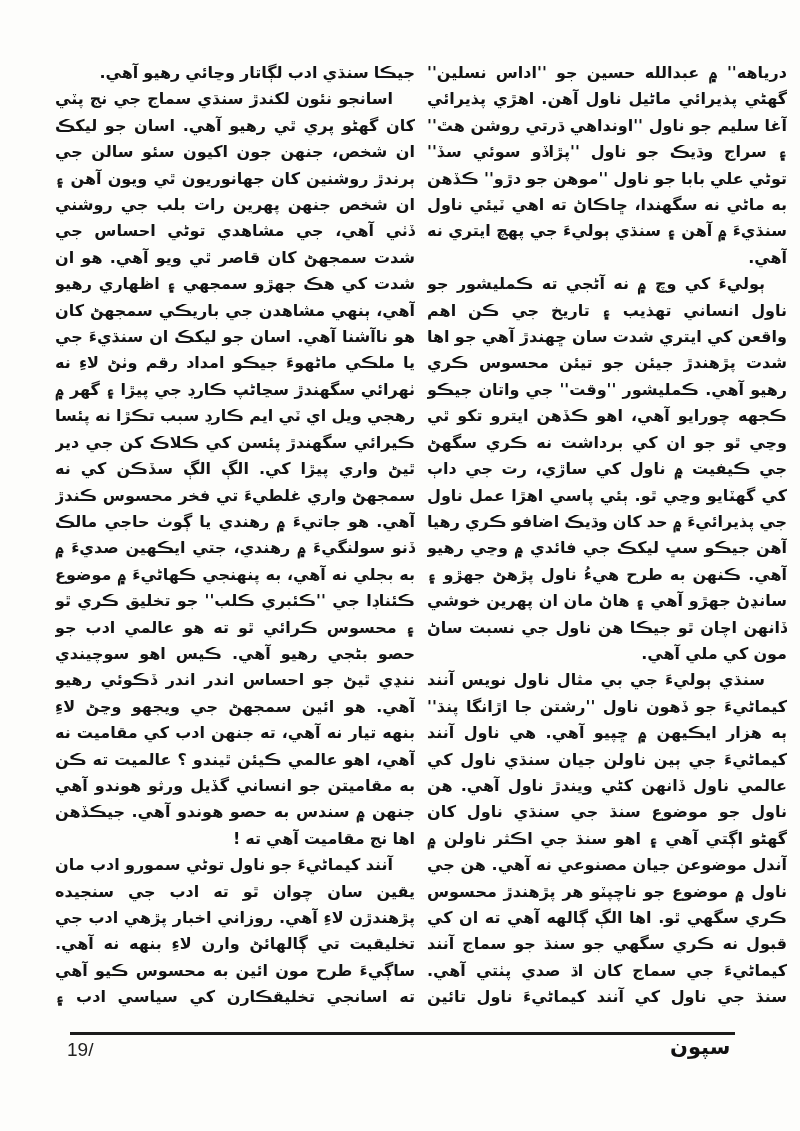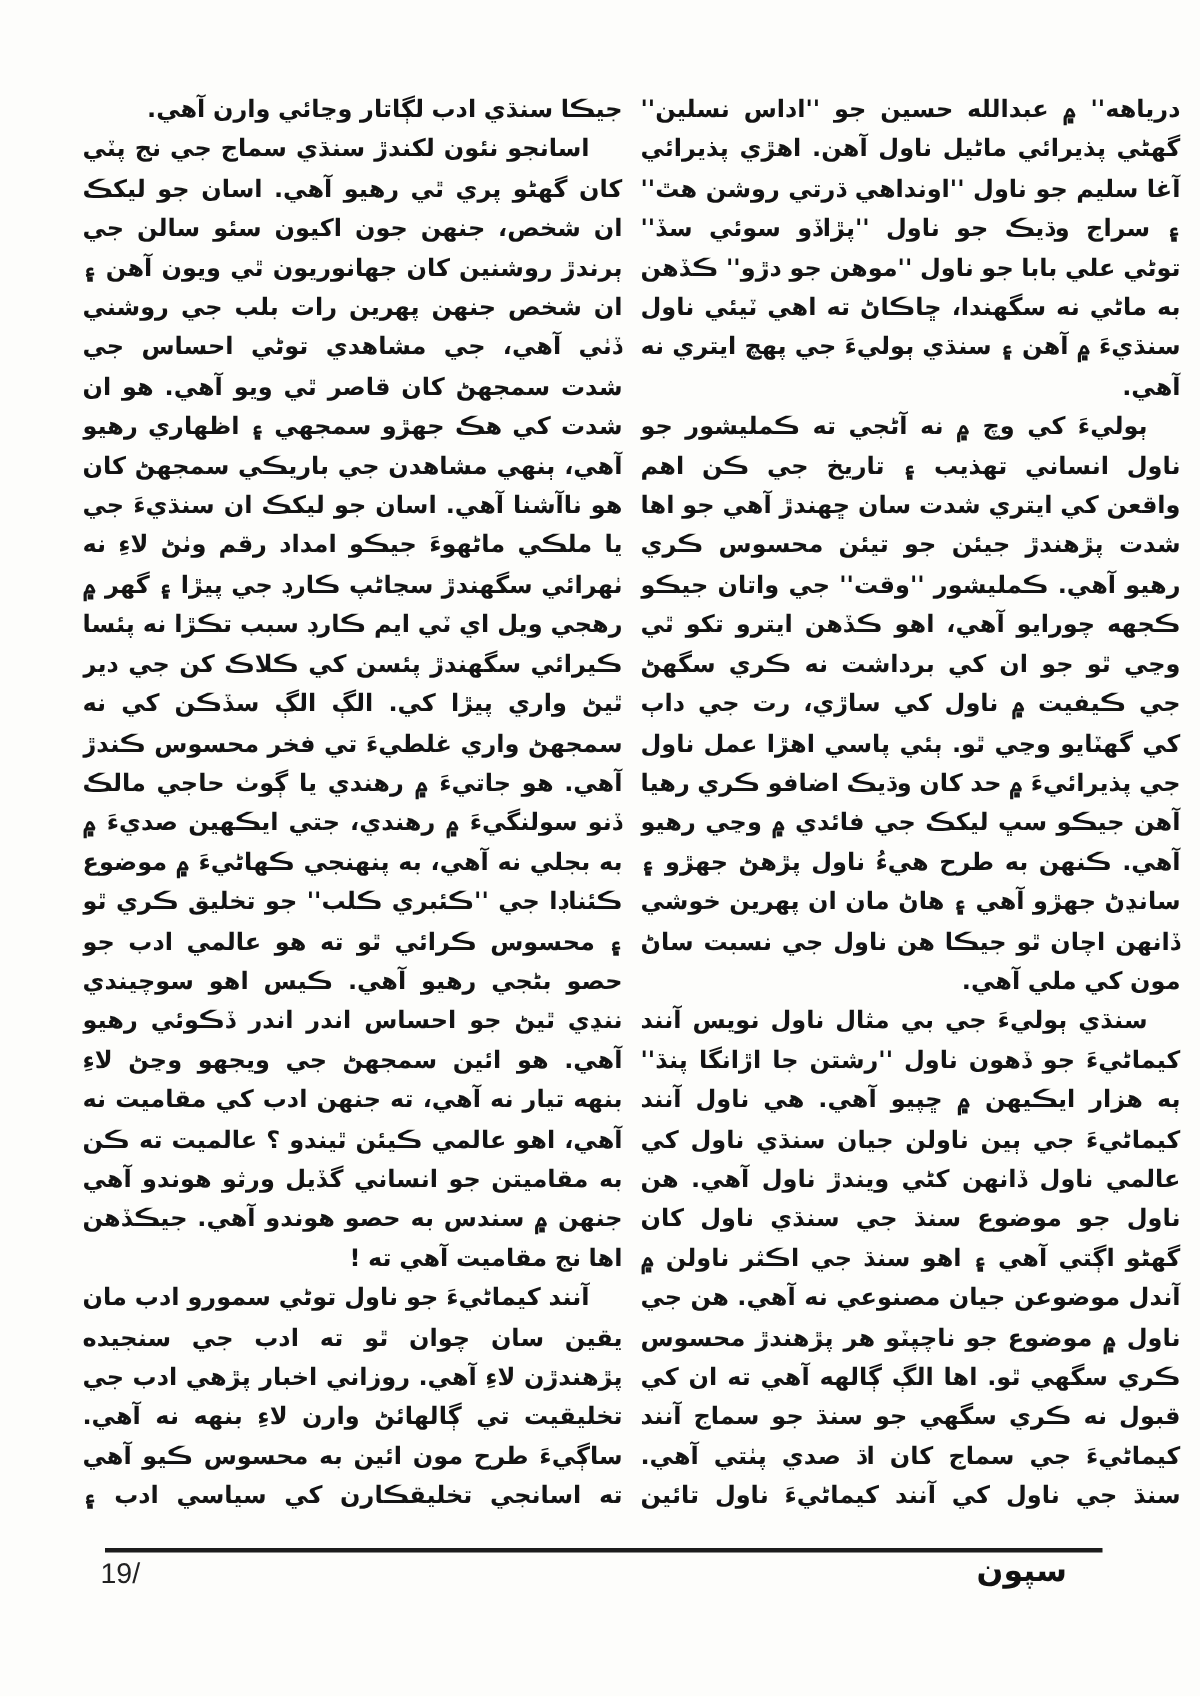--- a/index.html
+++ b/index.html
@@ -43,40 +43,40 @@
     position:absolute;
     left:67px; top:1039px;
     font-family:"Liberation Sans", sans-serif;
     font-size:19px;
     font-weight:normal;
     color:#222;
     direction:ltr;
   }
   .magazine-title {
     position:absolute;
-    left:651px; top:1035px;
+    left:670px; top:1035px;
     font-size:21px;
     font-weight:bold;
     direction:rtl;
     color:#111;
   }
 </style>
 </head>
 <body>
 
 <div class="page">
 
   <div class="columns">
     <div class="column" lang="sd" dir="rtl">
         <p>درياهه'' ۾ عبدالله حسين جو ''اداس نسلين'' گهڻي پذيرائي ماڻيل ناول آهن. اهڙي پذيرائي آغا سليم جو ناول ''اونداهي ڌرتي روشن هٿ'' ۽ سراج وڌيڪ جو ناول ''پڙاڏو سوئي سڏ'' توڻي علي بابا جو ناول ''موهن جو دڙو'' ڪڏهن به ماڻي نه سگهندا، ڇاڪاڻ ته اهي ٽيئي ناول سنڌيءَ ۾ آهن ۽ سنڌي ٻوليءَ جي پهچ ايتري نه آهي.</p>
         <p class="indent">ٻوليءَ کي وچ ۾ نه آڻجي ته ڪمليشور جو ناول انساني تهذيب ۽ تاريخ جي ڪن اهم واقعن کي ايتري شدت سان ڇهندڙ آهي جو اها شدت پڙهندڙ جيئن جو تيئن محسوس ڪري رهيو آهي. ڪمليشور ''وقت'' جي واتان جيڪو ڪجهه چورايو آهي، اهو ڪڏهن ايترو تکو ٿي وڃي ٿو جو ان کي برداشت نه ڪري سگهڻ جي ڪيفيت ۾ ناول کي ساڙي، رت جي داٻ کي گهٽايو وڃي ٿو. ٻئي پاسي اهڙا عمل ناول جي پذيرائيءَ ۾ حد کان وڌيڪ اضافو ڪري رهيا آهن جيڪو سڀ ليکڪ جي فائدي ۾ وڃي رهيو آهي. ڪنهن به طرح هيءُ ناول پڙهڻ جهڙو ۽ سانڍڻ جهڙو آهي ۽ هاڻ مان ان پهرين خوشي ڏانهن اچان ٿو جيڪا هن ناول جي نسبت ساڻ مون کي ملي آهي.</p>
         <p class="indent">سنڌي ٻوليءَ جي بي مثال ناول نويس آنند کيماڻيءَ جو ڏهون ناول ''رشتن جا اڙانگا پنڌ'' ٻه هزار ايڪيهن ۾ ڇپيو آهي. هي ناول آنند کيماڻيءَ جي ٻين ناولن جيان سنڌي ناول کي عالمي ناول ڏانهن کڻي ويندڙ ناول آهي. هن ناول جو موضوع سنڌ جي سنڌي ناول کان گهڻو اڳتي آهي ۽ اهو سنڌ جي اڪثر ناولن ۾ آندل موضوعن جيان مصنوعي نه آهي. هن جي ناول ۾ موضوع جو ناچپٽو هر پڙهندڙ محسوس ڪري سگهي ٿو. اها الڳ ڳالهه آهي ته ان کي قبول نه ڪري سگهي جو سنڌ جو سماج آنند کيماڻيءَ جي سماج کان اڌ صدي پٺتي آهي. سنڌ جي ناول کي آنند کيماڻيءَ ناول تائين گهڻو تڪڙو هلڻ ''ٻوڙن جي حد تائين'' باوجود پنجاهه سال لڳي ويندا. جن سندس ناول پڙهيا آهن انهن کي مون سان سهمت ٿيڻ ۾ گهڻي ڏکيائي نه ٿيندي.</p>
       </div>
     <div class="column" lang="sd" dir="rtl">
-        <p>جيڪا سنڌي ادب لڳاتار وڃائي وارن آهي.</p>
+        <p>جيڪا سنڌي ادب لڳاتار وڃائي رهيو آهي.</p>
         <p class="indent">اسانجو نئون لکندڙ سنڌي سماج جي نج پٽي کان گهڻو پري ٿي رهيو آهي. اسان جو ليکڪ ان شخص، جنهن جون اکيون سئو سالن جي ٻرندڙ روشنين کان جهانوريون ٿي ويون آهن ۽ ان شخص جنهن پهرين رات بلب جي روشني ڏٺي آهي، جي مشاهدي توڻي احساس جي شدت سمجهڻ کان قاصر ٿي ويو آهي. هو ان شدت کي هڪ جهڙو سمجهي ۽ اظهاري رهيو آهي، ٻنهي مشاهدن جي باريڪي سمجهڻ کان هو ناآشنا آهي. اسان جو ليکڪ ان سنڌيءَ جي يا ملڪي ماڻهوءَ جيڪو امداد رقم وٺڻ لاءِ نه ٺهرائي سگهندڙ سڃاڻپ ڪارڊ جي پيڙا ۽ گهر ۾ رهجي ويل اي ٽي ايم ڪارڊ سبب تڪڙا نه پئسا ڪيرائي سگهندڙ پئسن کي ڪلاڪ کن جي دير ٿيڻ واري پيڙا کي. الڳ الڳ سڏڪن کي نه سمجهڻ واري غلطيءَ تي فخر محسوس ڪندڙ آهي. هو جاتيءَ ۾ رهندي يا ڳوٺ حاجي مالڪ ڏنو سولنگيءَ ۾ رهندي، جتي ايڪهين صديءَ ۾ به بجلي نه آهي، به پنهنجي ڪهاڻيءَ ۾ موضوع ڪئناڊا جي ''ڪئبري ڪلب'' جو تخليق ڪري ٿو ۽ محسوس ڪرائي ٿو ته هو عالمي ادب جو حصو بڻجي رهيو آهي. ڪيس اهو سوچيندي ننڍي ٿيڻ جو احساس اندر اندر ڏڪوئي رهيو آهي. هو ائين سمجهڻ جي ويجهو وڃڻ لاءِ بنهه تيار نه آهي، ته جنهن ادب کي مقاميت نه آهي، اهو عالمي ڪيئن ٿيندو ؟ عالميت ته ڪن به مقاميتن جو انساني گڏيل ورثو هوندو آهي جنهن ۾ سندس به حصو هوندو آهي. جيڪڏهن اها نج مقاميت آهي ته !</p>
         <p class="indent">آنند کيماڻيءَ جو ناول توڻي سمورو ادب مان يقين سان چوان ٿو ته ادب جي سنجيده پڙهندڙن لاءِ آهي. روزاني اخبار پڙهي ادب جي تخليقيت تي ڳالهائڻ وارن لاءِ بنهه نه آهي. ساڳيءَ طرح مون ائين به محسوس ڪيو آهي ته اسانجي تخليقڪارن کي سياسي ادب ۽ ادبي سياست بابت پڻ چڱو ڄاڻڻ گهرجي. ائين سياسي فورمن جي ۽ ادبي فورمن جي توڻي سماج سڌارڪ سنسٿائن جي پڻ ڄاڻ هئڻ گهرجي !</p>
       </div>
   </div>
 
   <div class="footer-rule"></div>
 
   <div class="page-number">19/</div>
 
   <div class="magazine-title" lang="sd" dir="rtl">سپون</div>

